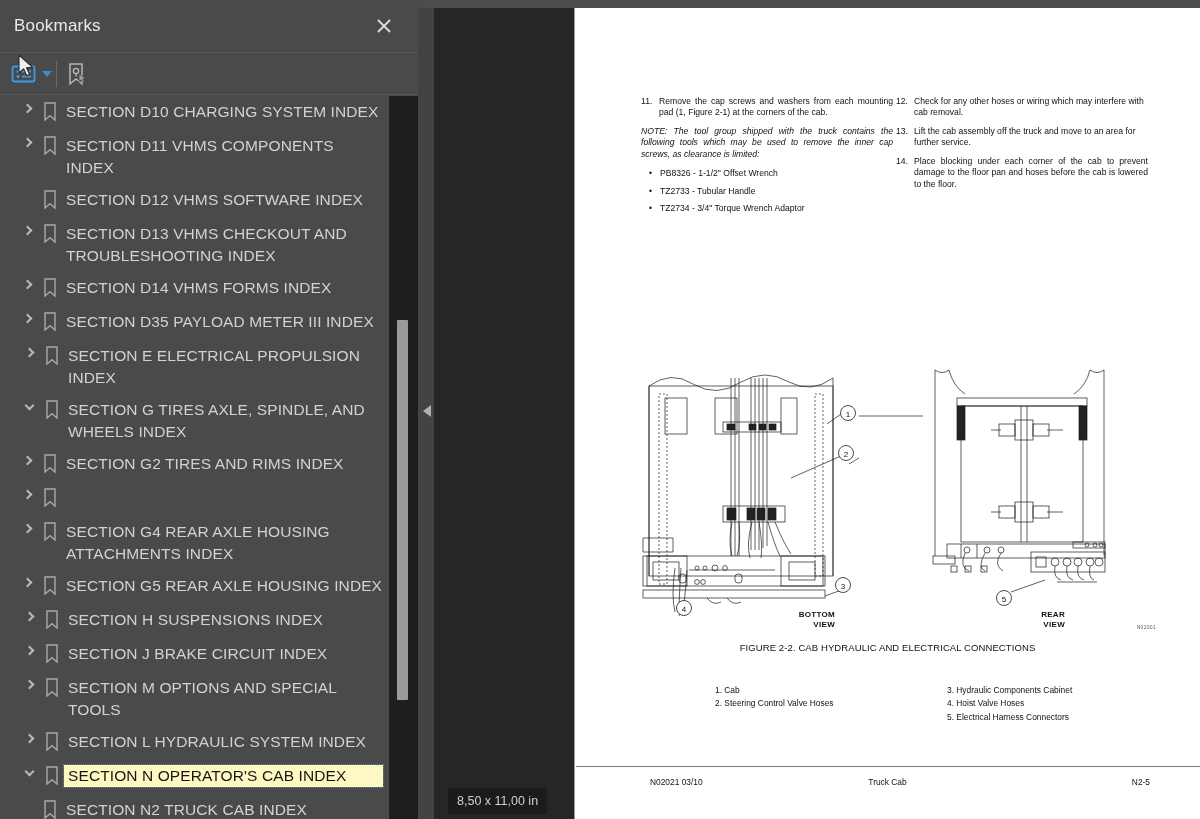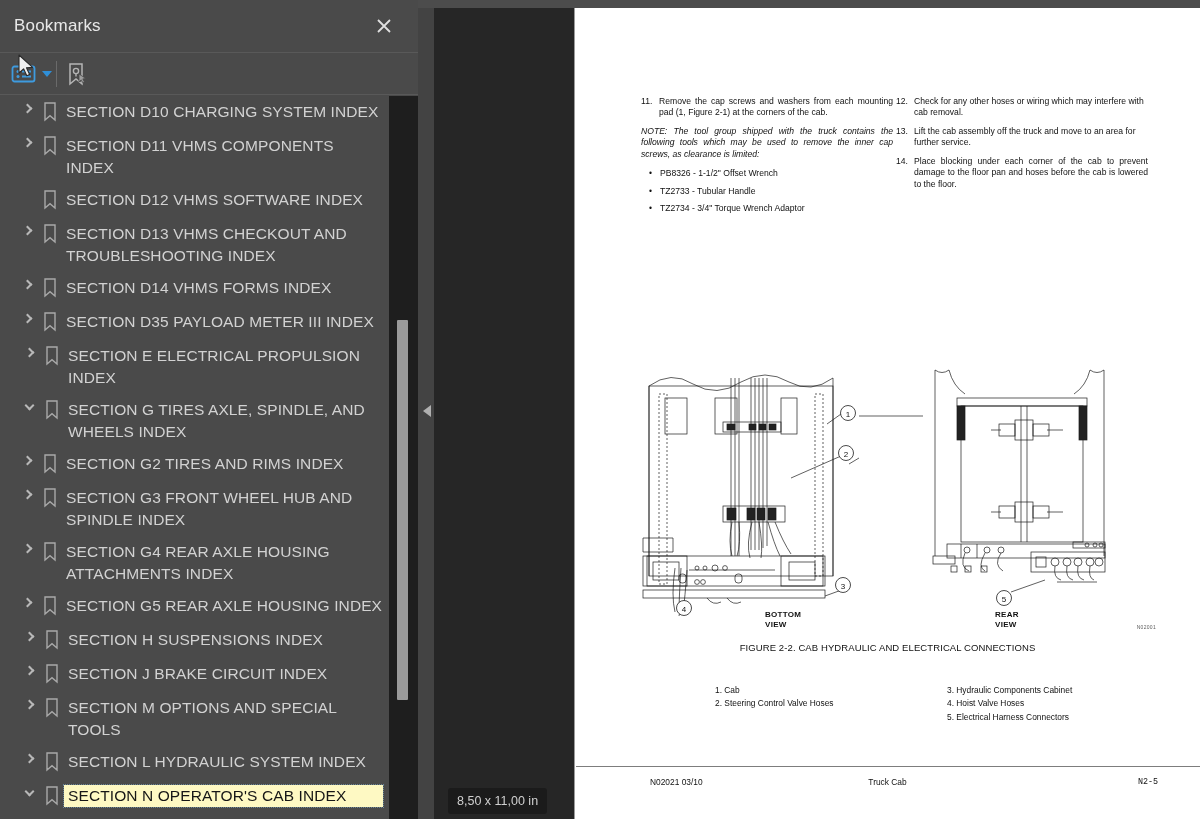--- a/index.html
+++ b/index.html
@@ -166,31 +166,31 @@
   #legend-left  { position: absolute; left: 140px; top: 676px; font-size: 8.4px; color:#111; line-height: 1.6; }
   #legend-right { position: absolute; left: 372px; top: 676px; font-size: 8.4px; color:#111; line-height: 1.6; }
 
   #footer-rule {
     position: absolute; left: 1px; right: 0; top: 758px;
     height: 1px; background: #7d7d7d;
   }
   .foot { position: absolute; top: 769px; font-size: 8.4px; color: #111; }
   #foot-left   { left: 75px; }
   #foot-center { left: 0; right: 0; text-align: center; }
-  #foot-right  { right: 42px; font-family: Liberation Mono, monospace; }
+  #foot-right  { right: 50px; }
 
   #drawing-no {
     position: absolute; right: 44px; top: 616px;
     font-size: 5px; color: #5d5d5d; letter-spacing: .3px;
   }
 
   
   #figure { position: absolute; left: 60px; top: 352px; width: 520px; height: 280px; }
   .view-label {
-    position: absolute; text-align: left; font-size: 8px;
+    position: absolute; text-align: right; font-size: 8px;
     color: #111; line-height: 1.25; letter-spacing: .3px; font-weight: bold;
   }
   #lab-bottom { left: 130px; top: 250px; width: 70px; }
   #lab-rear   { left: 360px; top: 250px; width: 70px; }
 </style>
 </head>
 <body>
 
 <div id="app">
 
@@ -313,21 +313,20 @@
             </svg></div>
           <div class="bm-label">SECTION G2 TIRES AND RIMS INDEX</div>
         </div>
         <div class="bm-item lvl1">
           <div class="bm-chevron">
             <span class="chev right"></span>
           </div>
           <div class="bm-flag"><svg width="24" height="21" viewBox="0 0 24 21">
               <path d="M7 2 h10 v17 l-5 -4.4 l-5 4.4 z" fill="none" stroke="#a9a9a9" stroke-width="1.4"></path>
             </svg></div>
-          <div class="bm-label">SECTION G3 FRONT WHEEL HUB AND SPINDLE INDEX</div>
         </div>
         <div class="bm-item lvl1">
           <div class="bm-chevron">
             <span class="chev right"></span>
           </div>
           <div class="bm-flag"><svg width="24" height="21" viewBox="0 0 24 21">
               <path d="M7 2 h10 v17 l-5 -4.4 l-5 4.4 z" fill="none" stroke="#a9a9a9" stroke-width="1.4"></path>
             </svg></div>
           <div class="bm-label">SECTION G4 REAR AXLE HOUSING ATTACHMENTS INDEX</div>
         </div>

